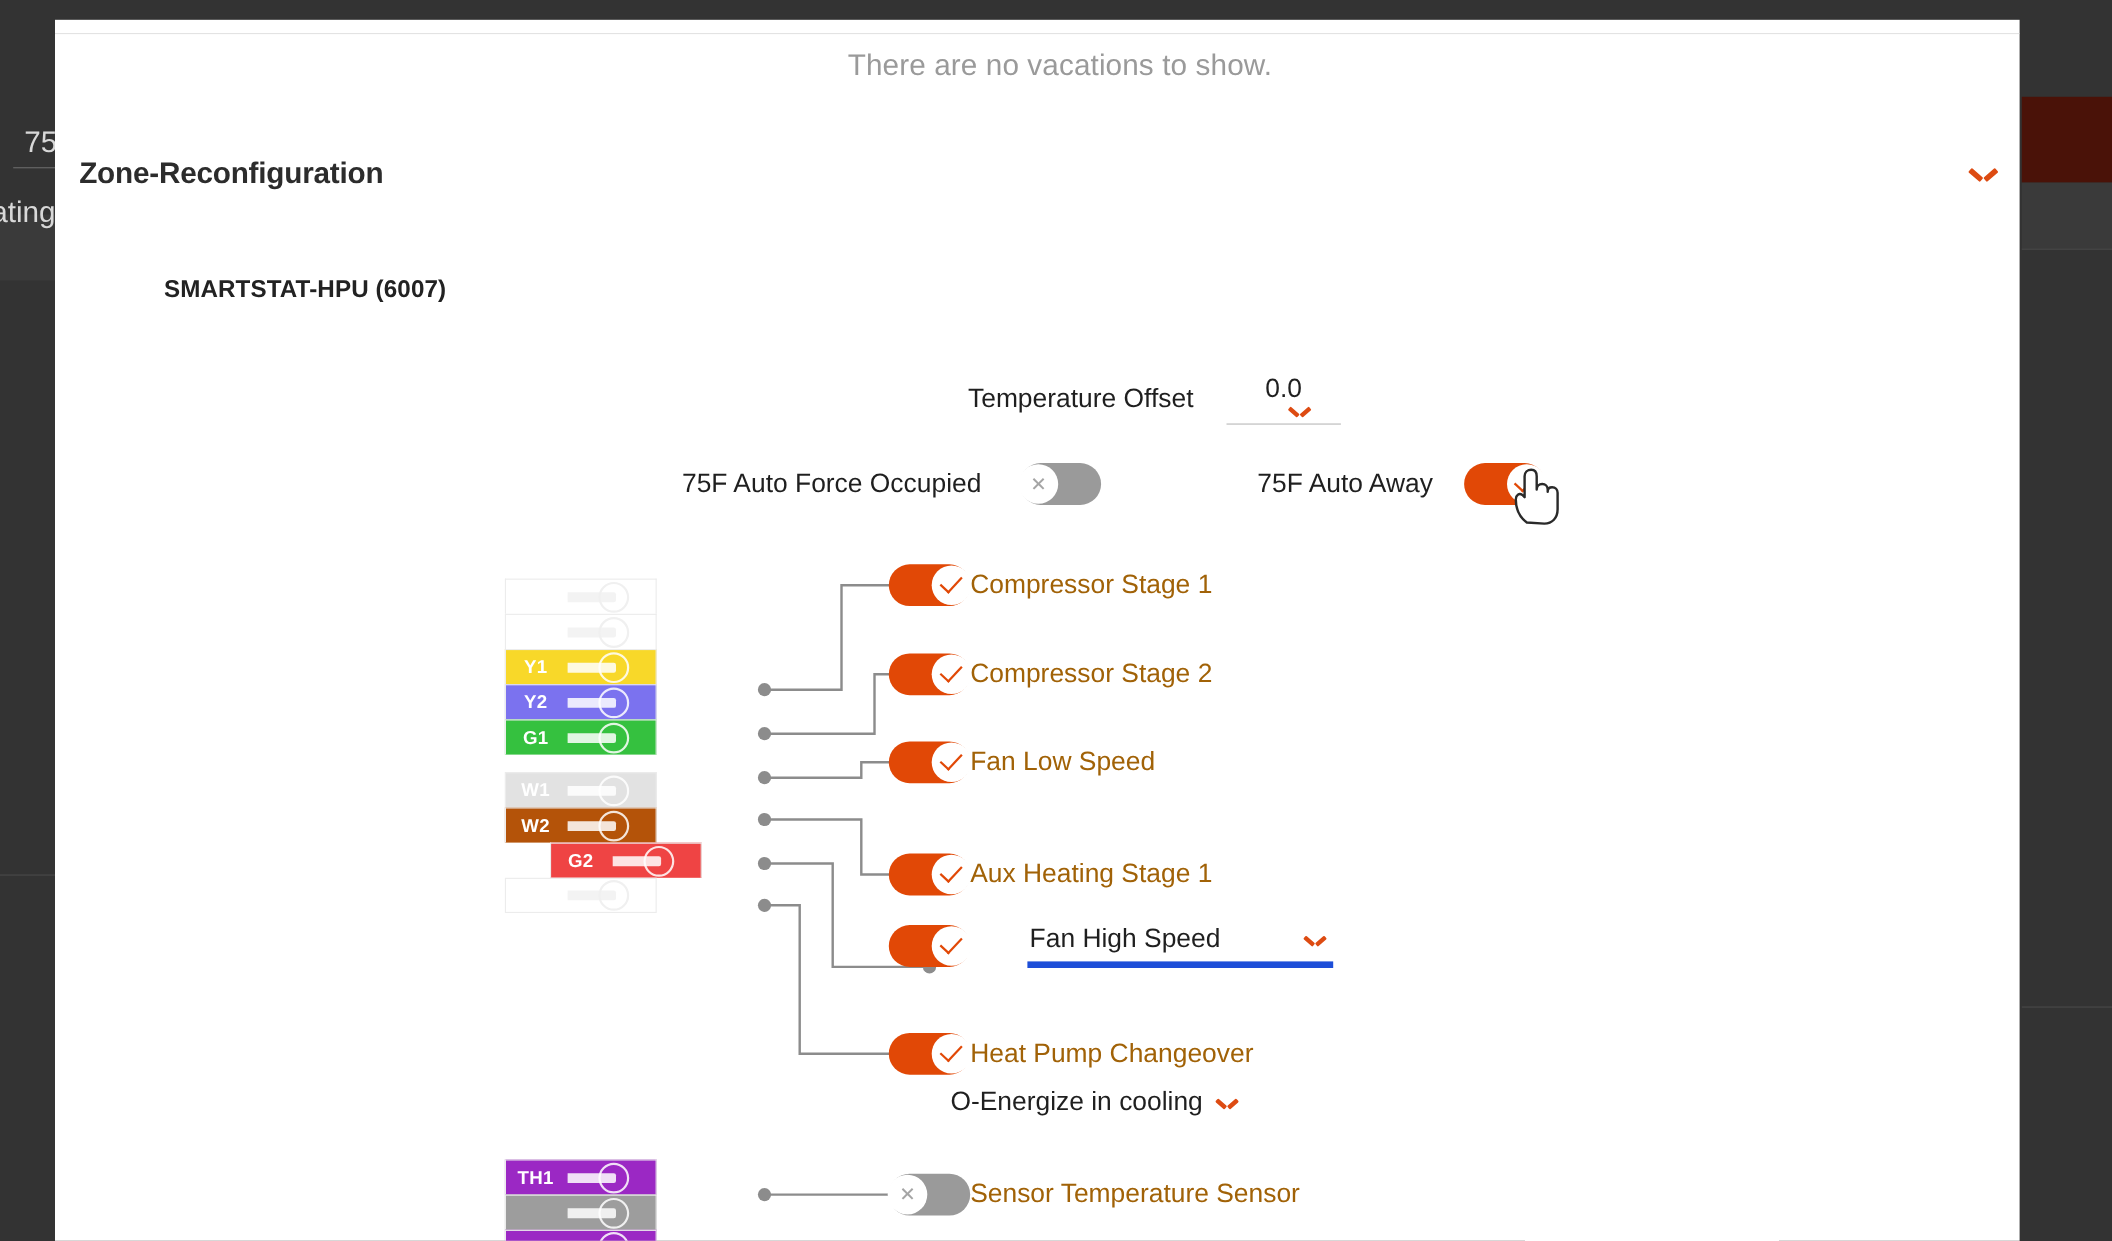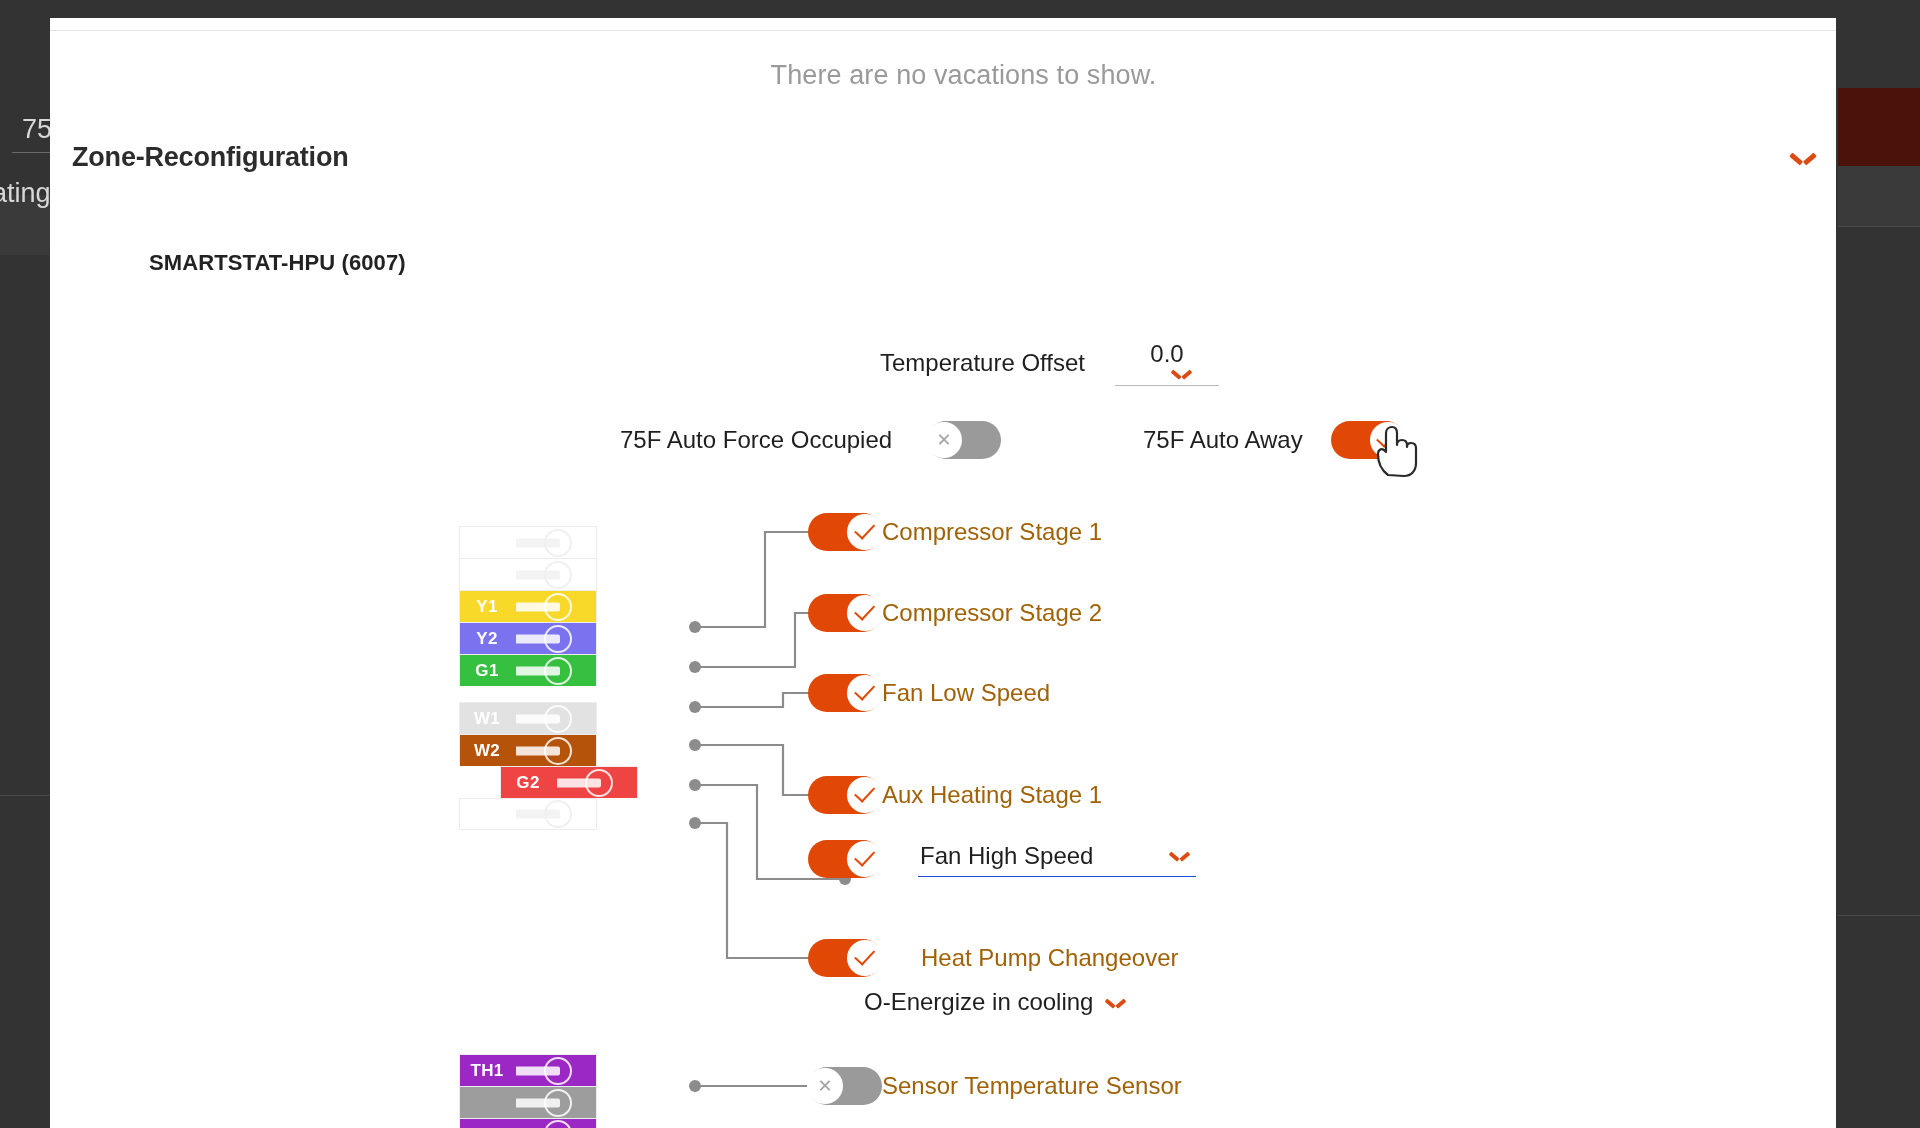--- a/index.html
+++ b/index.html
@@ -32,21 +32,21 @@
     background: #ffffff;
     overflow: hidden;
   }
   #panel-top-rule {
     position: absolute; left: 0; top: 12px; width: 100%;
     height: 1px; background: #e3e3e3;
   }
 
   .vac-empty {
     position: absolute;
-    left: 0; top: 42px; width: 1786px;
+    left: 0; top: 26px; width: 1786px;
     text-align: center;
     color: #9a9a9a;
     font-size: 27px;
     letter-spacing: .1px;
     padding-left: 41px;
   }
 
   
   .accordion-header {
     position: absolute;
@@ -178,24 +178,24 @@
   .trow.blank .tscrew::before { background: #f3f3f3; }
   .trow.blank .tscrew::after  { border-color: #f0f0f0; }
 
   
   #wires { position: absolute; left: 0; top: 0; width: 1786px; height: 1110px; pointer-events: none; }
 
   
   .fn-row { position: absolute; display: flex; align-items: center; }
   .fn-label { font-size: 24px; color: #a16207; white-space: nowrap; }
   .fn-select {
-    margin-left: 36px;
+    margin-left: 52px;
     min-width: 278px;
     display: flex; align-items: center; justify-content: space-between;
-    border-bottom: 1px solid #1d4ed8;
+    border-bottom: 6px solid #1d4ed8;
     padding: 0 8px 6px 2px;
     cursor: pointer;
   }
   .fn-select .sv { font-size: 24px; color: #1f1f1f; }
   .sub-select {
     position: absolute;
     display: flex; align-items: center; gap: 14px;
     cursor: pointer;
   }
   .sub-select .sv { font-size: 24px; color: #1f1f1f; }
@@ -390,21 +390,21 @@
           <span class="track"></span>
           <span class="knob">
             <span class="mark"></span>
           </span>
         </span>
         <span class="fn-select">
           <span class="sv">Fan High Speed</span>
           <span class="chev sm"></span>
         </span>
       </div>
-      <div class="fn-row" style="left: 758px; top: 921px; gap: 39px;">
+      <div class="fn-row" style="left: 758px; top: 921px;">
         <span class="tgl on">
           <span class="track"></span>
           <span class="knob">
             <span class="mark"></span>
           </span>
         </span>
         <span class="fn-label">Heat Pump Changeover</span>
       </div>
       <div class="fn-row" style="left: 758px; top: 1049px;">
         <span class="tgl off">

